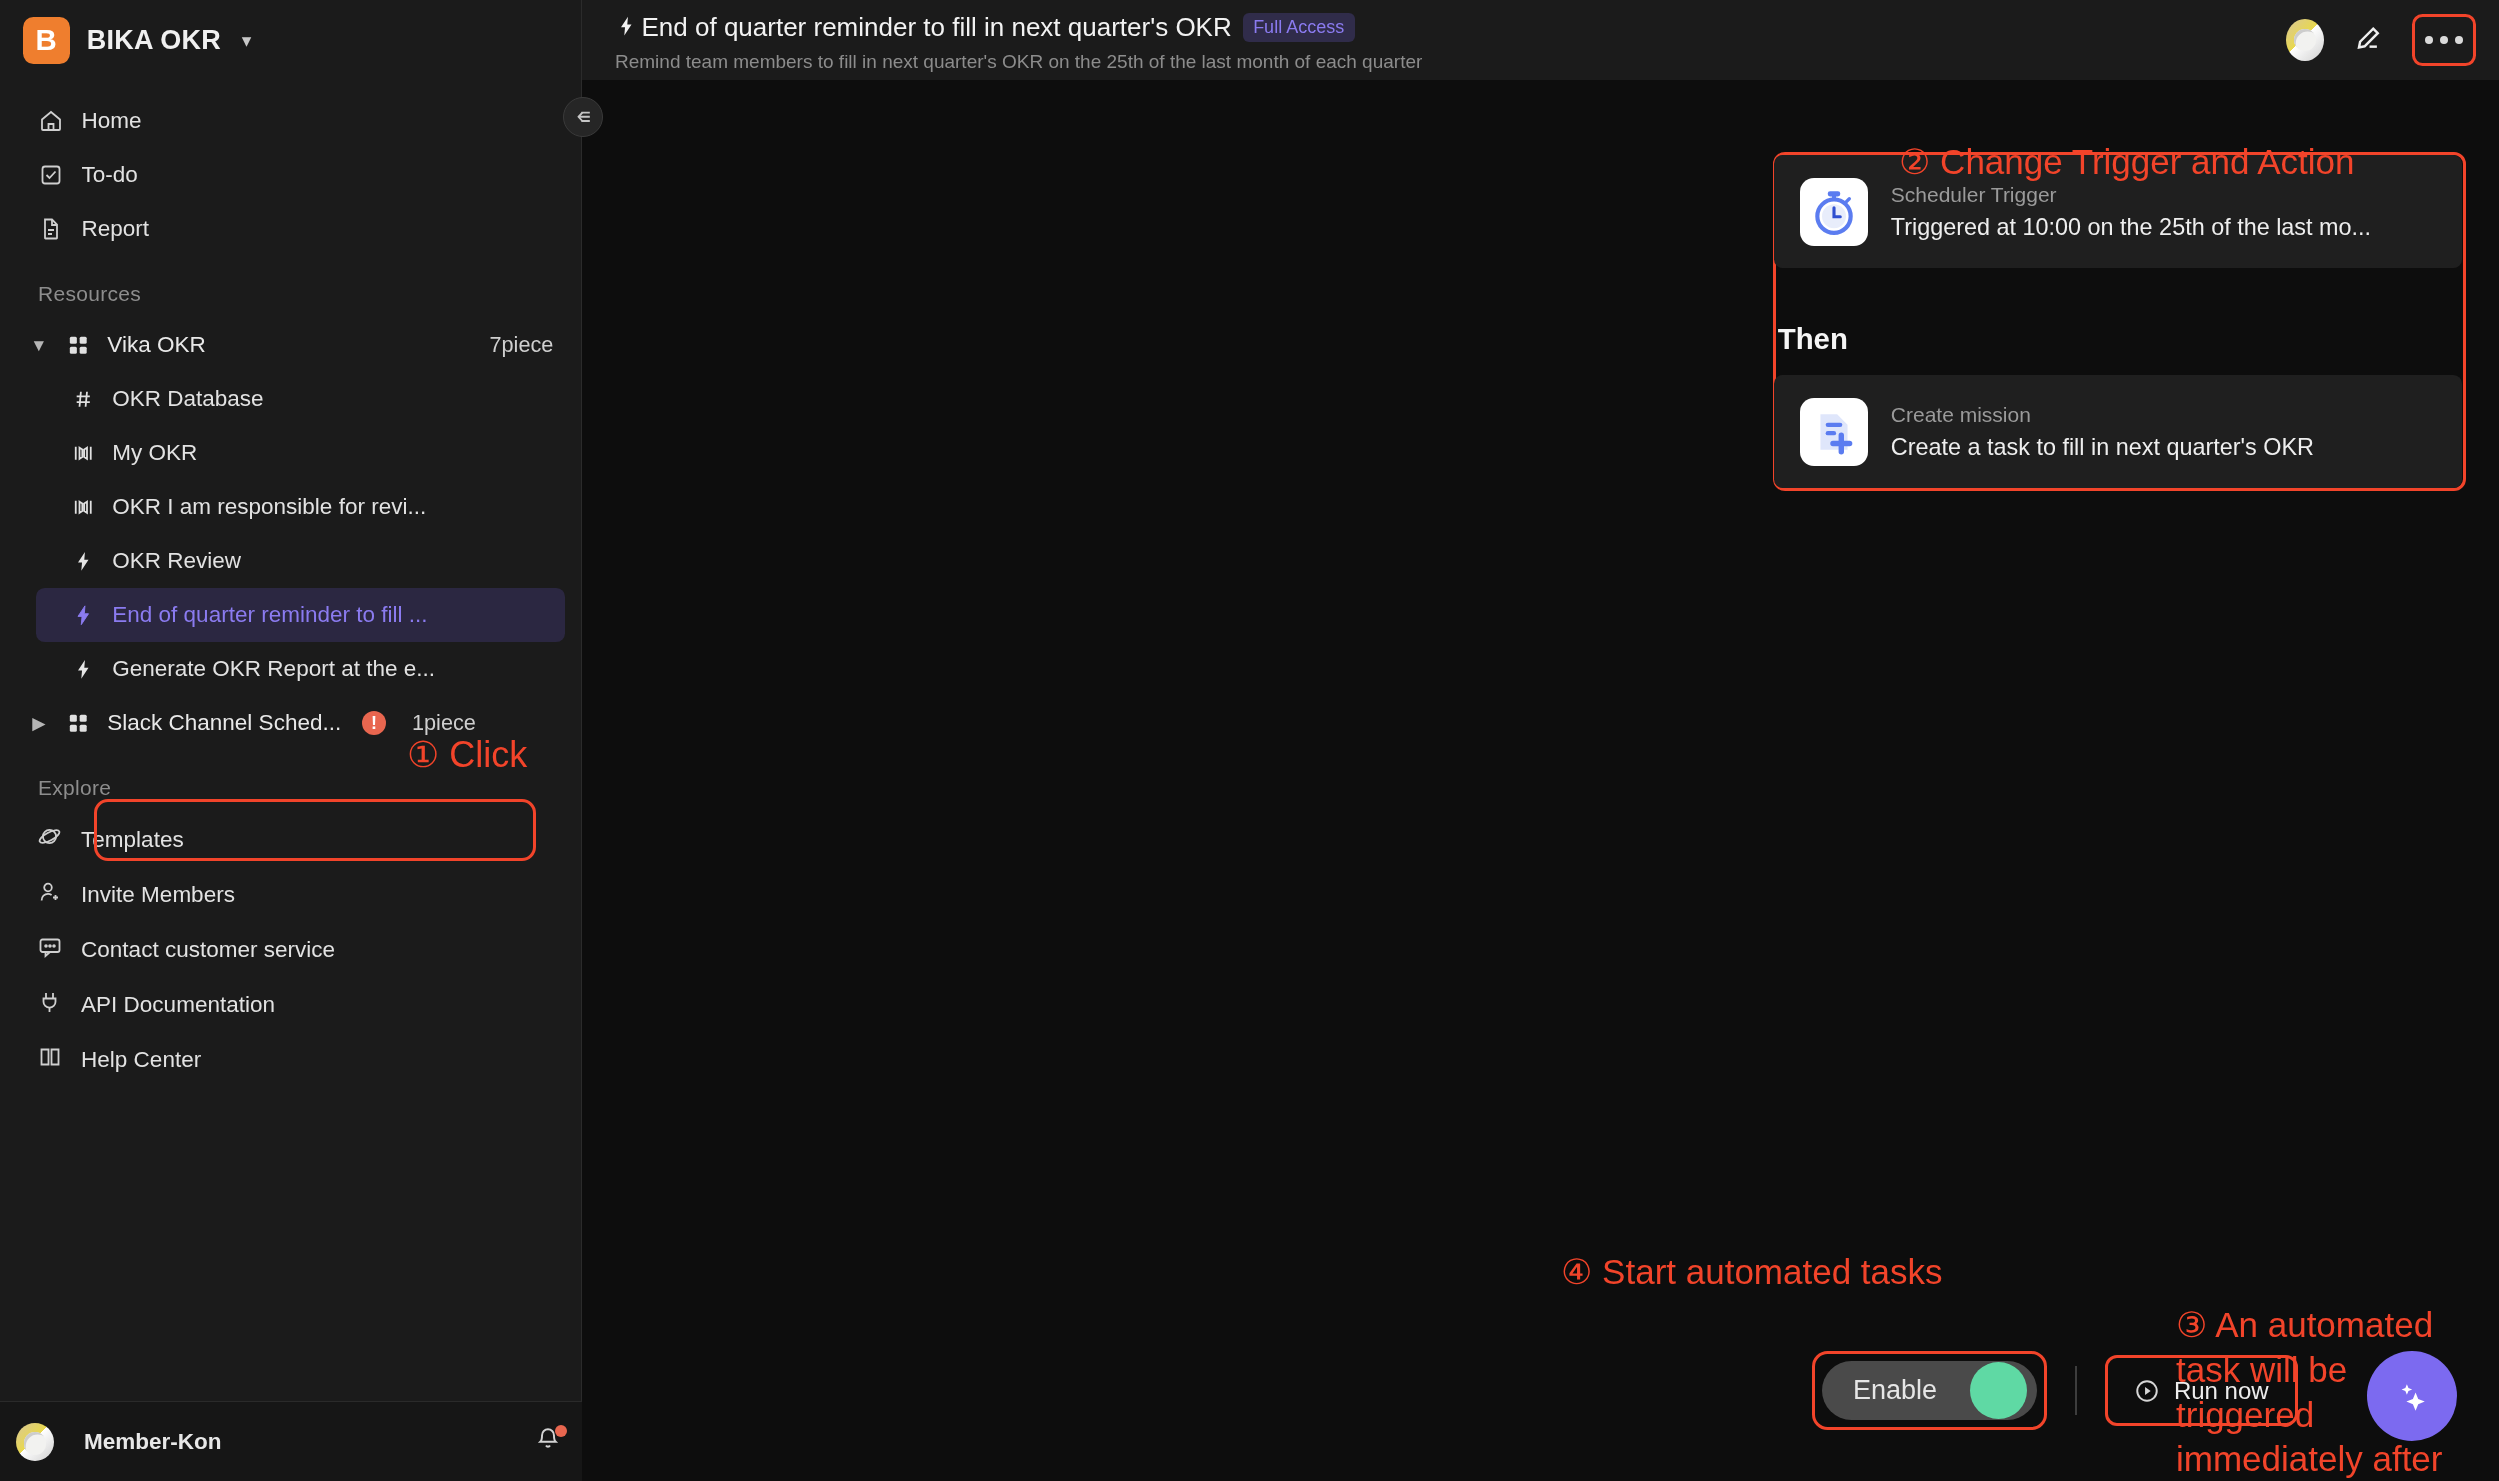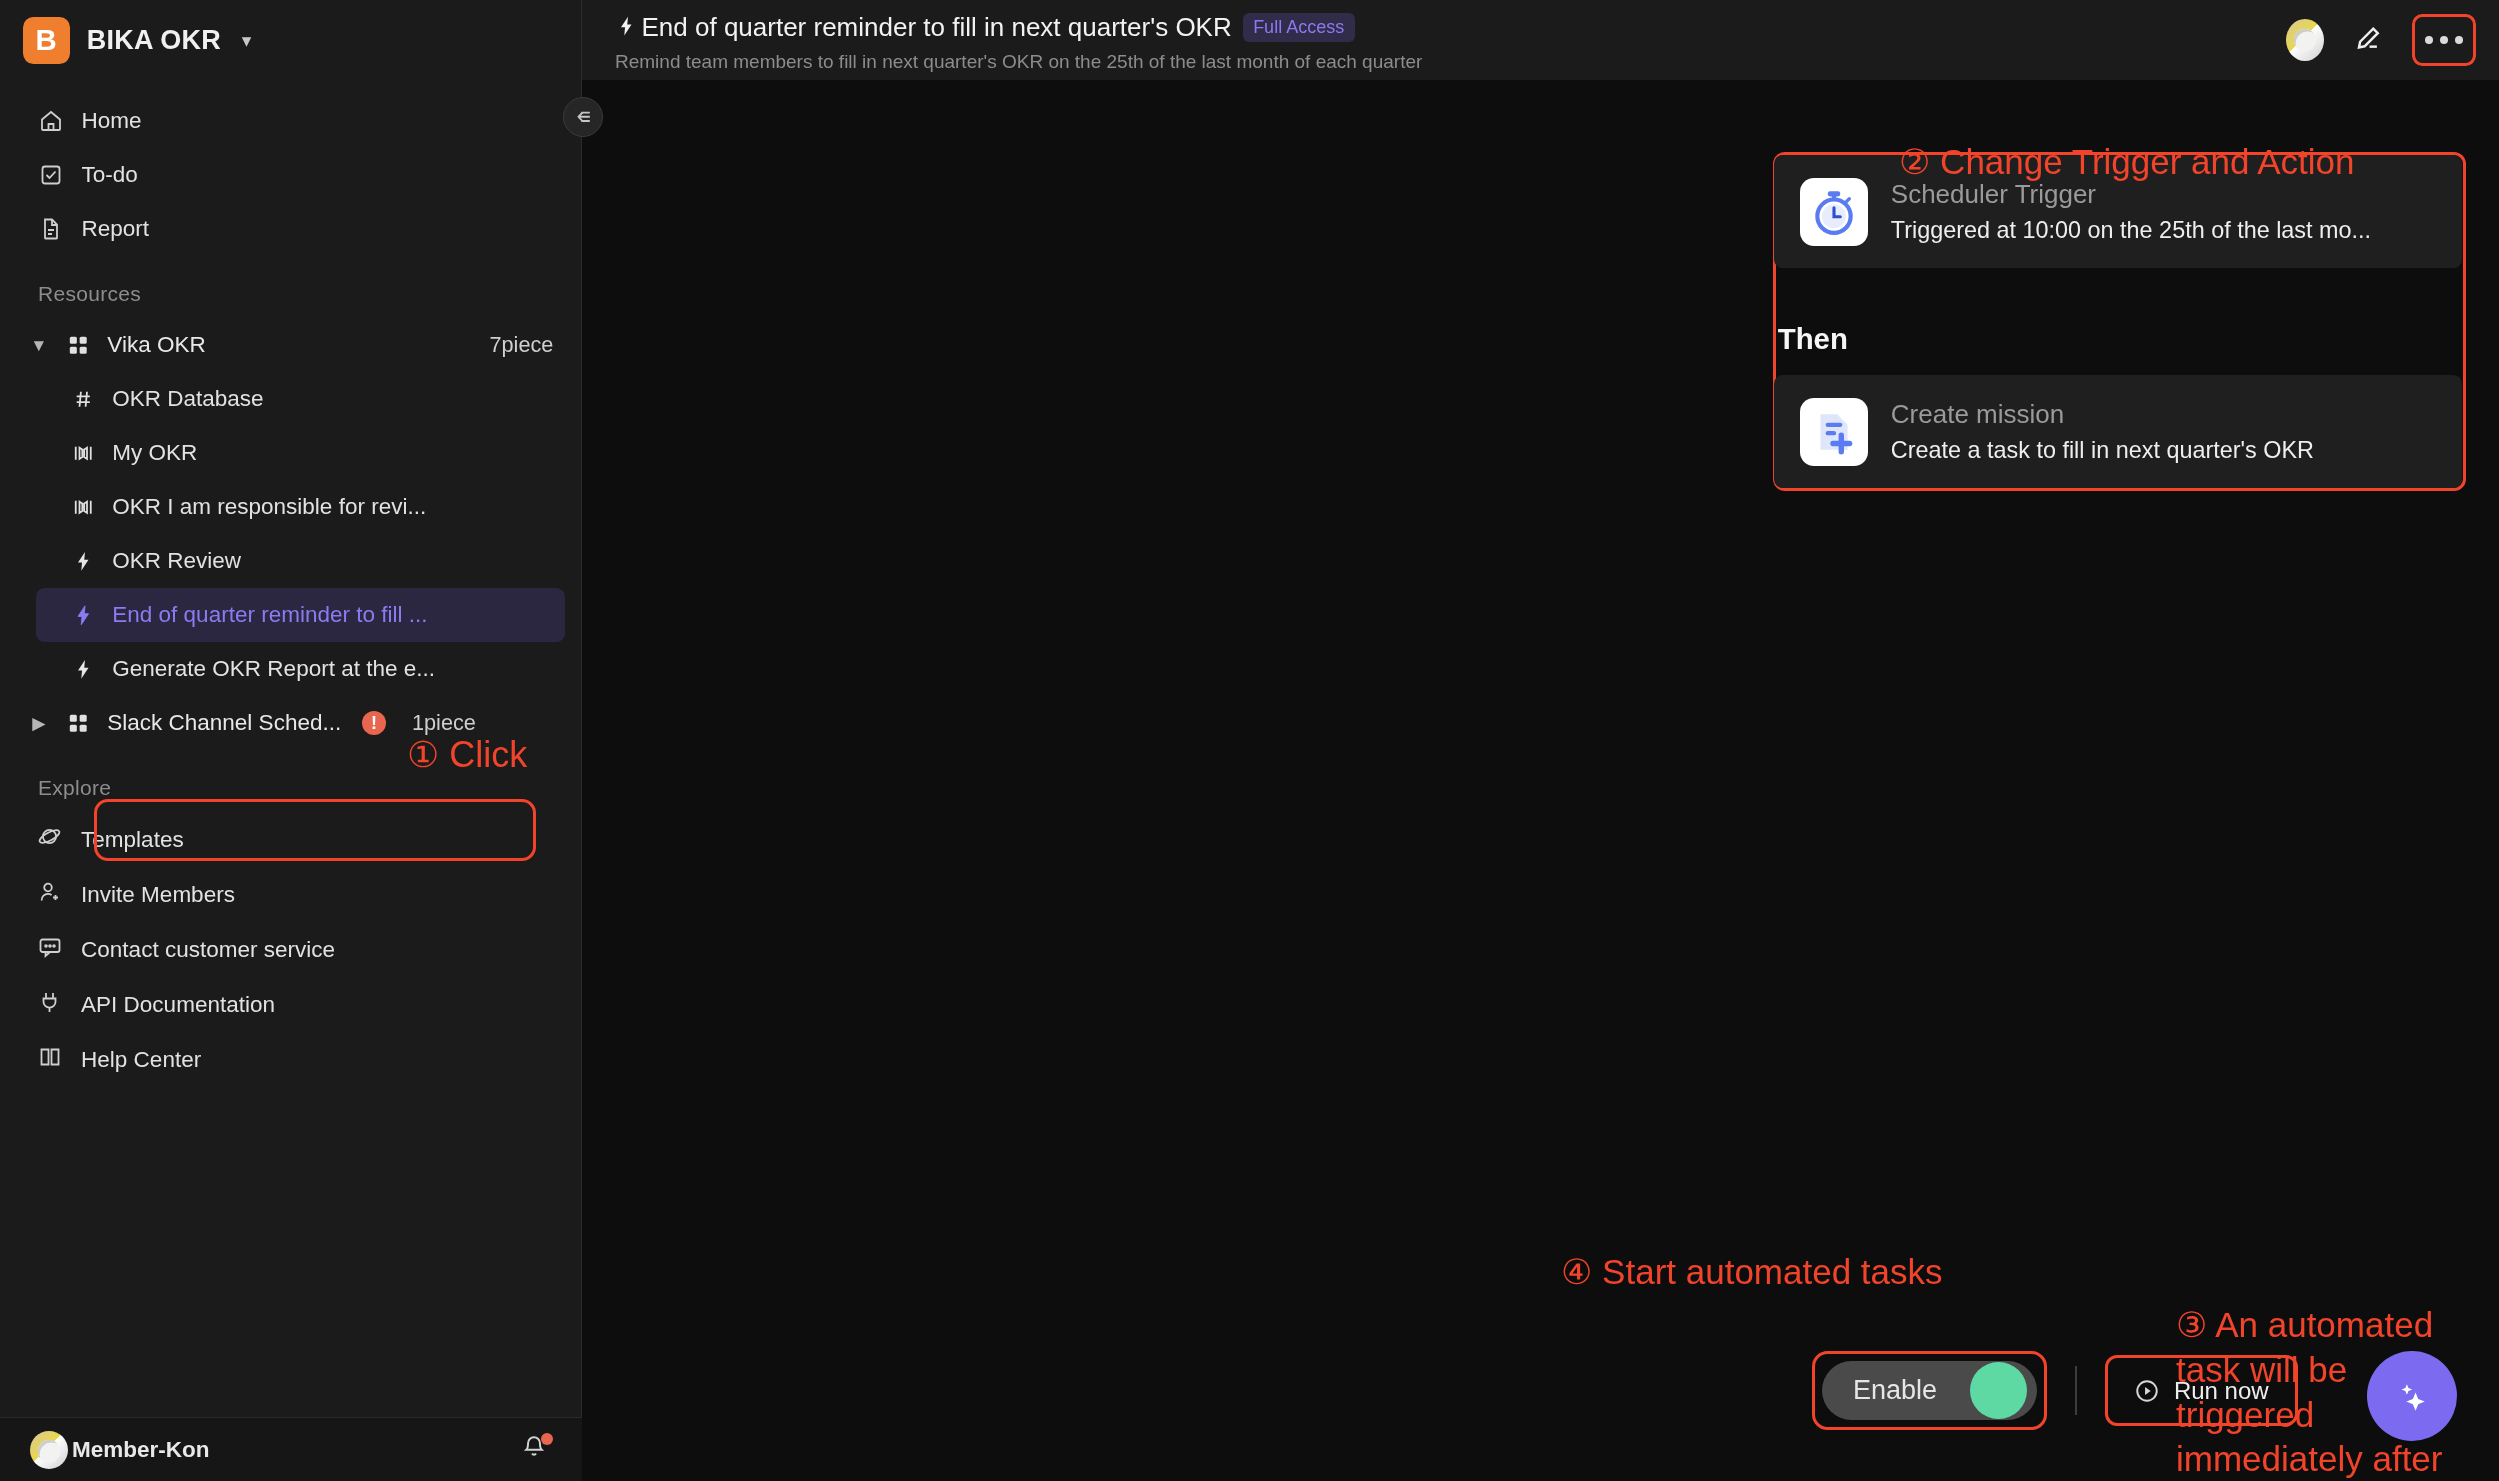--- a/index.html
+++ b/index.html
@@ -80,23 +80,23 @@
 
   .explore-list { margin-top: 5.2px; }
   .ex-item {
     display: flex; align-items: center; gap: 19px;
     height: 55px; margin: 0 15.6px; padding: 0 22.5px;
     border-radius: 8.7px; color: #e2e2e2; font-size: 22.5px;
   }
   .ex-item svg { width: 24px; height: 24px; stroke: #cfcfcf; fill: none; stroke-width: 1.8; }
 
   .member-bar {
-    position: absolute; left: 0; bottom: 0; width: 582px; height: 64px;
+    position: absolute; left: 0; bottom: 0; width: 582px; height: 80px;
     background: #161616; border-top: 0.9px solid #2a2a2a;
-    display: flex; align-items: center; padding: 0 30px; gap: 4px;
+    display: flex; align-items: center; padding: 0 16px; gap: 30px;
   }
   .avatar {
     width: 38px; height: 38px; border-radius: 50%;
     background: linear-gradient(135deg,#d9c79a 0%,#e8d84f 45%,#ffffff 46%,#cfcfcf 100%);
     position: relative; overflow: hidden; flex: 0 0 38px;
   }
   .avatar::after {
     content: ''; position: absolute; left: 7.8px; top: 9.5px;
     width: 22.5px; height: 22.5px; border-radius: 50%;
     background: #f2f2f0;
@@ -160,21 +160,21 @@
     padding: 22.5px 26px; margin: 0;
     width: 688px; margin-left: -1.7px;
   }
   .node-icon {
     width: 68px; height: 68px; border-radius: 14px;
     background: #ffffff; flex: 0 0 68px;
     display: flex; align-items: center; justify-content: center;
   }
   .node-icon svg { width: 50px; height: 50px; }
   .node-text { min-width: 0; }
-  .node-kind { color: #9a9a9a; font-size: 26px; margin-bottom: 7px; }
+  .node-kind { color: #9a9a9a; font-size: 21px; margin-bottom: 7px; }
   .node-desc { color: #eeeeee; font-size: 23.4px; white-space: nowrap; overflow: hidden; text-overflow: ellipsis; max-width: 563px; }
   .then-gap { height: 54px; }
 
   
   .bottom-ctrl {
     position: absolute; left: 1230px; top: 1351px;
     display: flex; align-items: center; gap: 0;
   }
   .enable-outline {
     border: 3.5px solid #f2442a; border-radius: 15.6px; padding: 7px;

